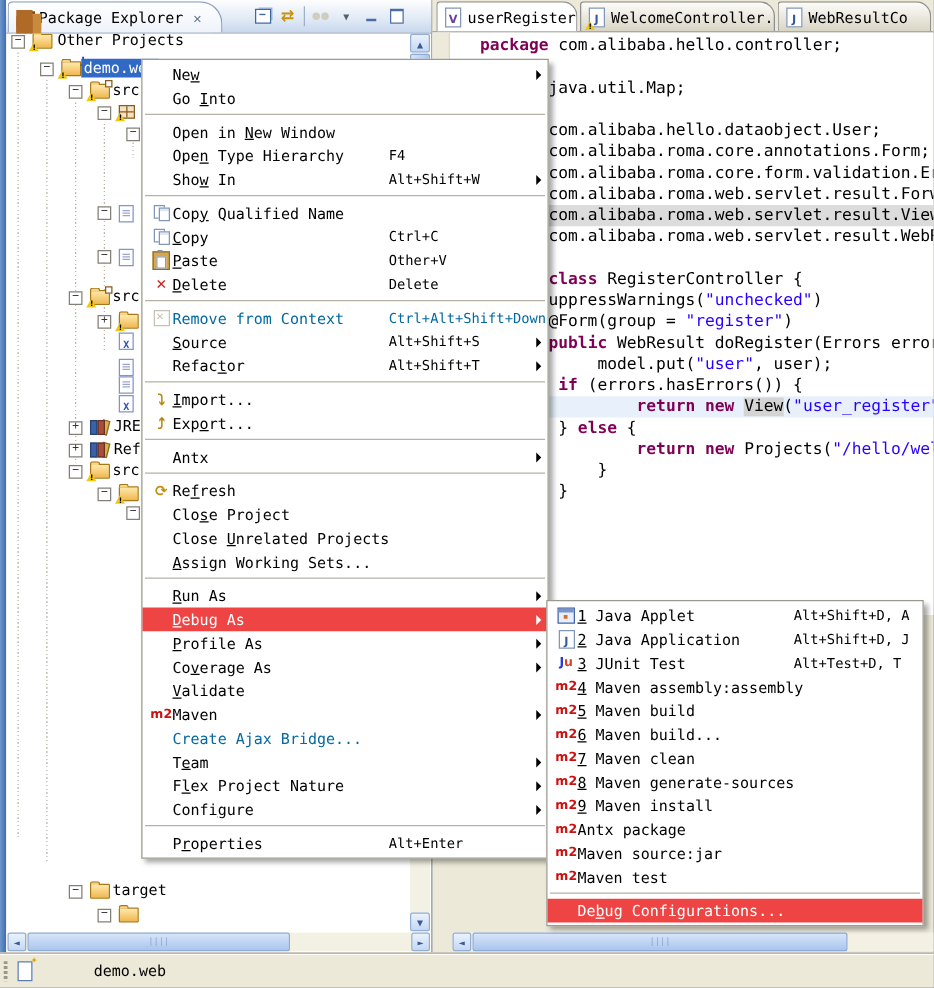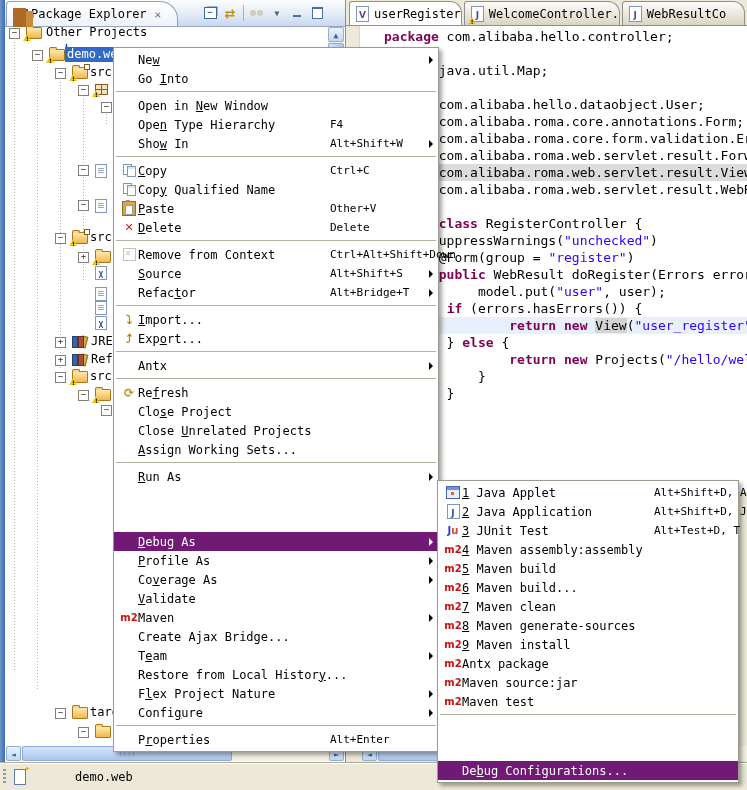--- a/index.html
+++ b/index.html
@@ -85,25 +85,25 @@
   .status-bar{left:0;top:762px;width:747px;height:28px;background:#ece9d8;border-top:1px solid #aca899;box-shadow:inset 0 1px 0 #fff;}
   .sb-handle{position:absolute;left:3px;top:6px;width:3px;height:16px;background-image:repeating-linear-gradient(180deg,#9a968a 0 2px,transparent 2px 4px);}
   .sb-obj-icon{position:absolute;left:14px;top:6px;width:10px;height:14px;background:#fff;border:1px solid #5a7bb4;}
   .sb-obj-icon::after{content:"✦";position:absolute;right:-5px;top:-7px;color:#e3a400;font-size:9px;}
   .sb-text{position:absolute;left:75px;top:7px;}
   
   .menu{background:#fff;border:1px solid #9a9a8e;box-shadow:3px 3px 4px rgba(0,0,0,.35);padding:2px 0;z-index:10;}
   .menu-item{position:relative;height:19px;display:flex;align-items:center;padding:0 4px 0 6px;cursor:default;}
   .mi-icon{width:18px;flex:none;display:flex;align-items:center;justify-content:center;position:relative;}
   .mi-label{white-space:nowrap;}
-  .mi-sc{position:absolute;left:197px;font-size:11px;white-space:nowrap;margin-left:19px;}
+  .mi-sc{position:absolute;left:197px;font-size:11px;white-space:nowrap;}
   .mi-arrow{position:absolute;right:5px;width:0;height:0;border-left:4px solid #000;border-top:4px solid transparent;border-bottom:4px solid transparent;}
-  .menu-item.sel{background:#701a75;color:#fff;margin-top:46px;}
+  .menu-item.sel{background:#ef4444;color:#fff;}
   .menu-item.sel .mi-arrow{border-left-color:#fff;}
-  .menu-item.dis{color:#000000;}
+  .menu-item.dis{color:#0369a1;}
   .menu-sep{height:1px;background:#b6b3a4;margin:3px 2px 4px 2px;}
   
   .ic{position:relative;display:inline-block;}
   .ic-m2{color:#cc1111;font:bold 10px "DejaVu Sans",sans-serif;}
   .ic-delete{color:#cc2222;font:bold 11px "DejaVu Sans",sans-serif;}
   .ic-copy{width:13px;height:13px;}
   .ic-copy::before,.ic-copy::after{content:"";position:absolute;width:7px;height:9px;background:#fff;border:1px solid #8097b8;}
   .ic-copy::before{left:0;top:0;} .ic-copy::after{left:4px;top:2px;box-shadow:inset 0 2px 0 #dfe7f2;}
   .ic-paste{width:12px;height:13px;background:#d9a74a;border:1px solid #8a6d2f;}
   .ic-paste::before{content:"";position:absolute;left:2px;top:3px;width:6px;height:8px;background:#fff;border:1px solid #999;}
@@ -325,31 +325,31 @@
         <span class="mi-icon"></span>
         <span class="mi-label">Sho<u>w</u> In</span>
         <span class="mi-sc">Alt+Shift+W</span>
         <span class="mi-arrow"></span>
       </div>
       <div class="menu-sep"></div>
       <div class="menu-item">
         <span class="mi-icon">
           <span class="ic ic-copy"></span>
         </span>
+        <span class="mi-label">Cop<u>y</u> Qualified Name</span>
+      </div>
+      <div class="menu-item">
+        <span class="mi-icon">
+          <span class="ic ic-copy"></span>
+        </span>
         <span class="mi-label"><u>C</u>opy</span>
         <span class="mi-sc">Ctrl+C</span>
       </div>
       <div class="menu-item">
         <span class="mi-icon">
-          <span class="ic ic-copy"></span>
-        </span>
-        <span class="mi-label">Cop<u>y</u> Qualified Name</span>
-      </div>
-      <div class="menu-item">
-        <span class="mi-icon">
           <span class="ic ic-paste"></span>
         </span>
         <span class="mi-label"><u>P</u>aste</span>
         <span class="mi-sc">Other+V</span>
       </div>
       <div class="menu-item">
         <span class="mi-icon">
           <span class="ic ic-delete">✕</span>
         </span>
         <span class="mi-label"><u>D</u>elete</span>
@@ -365,21 +365,21 @@
       </div>
       <div class="menu-item">
         <span class="mi-icon"></span>
         <span class="mi-label"><u>S</u>ource</span>
         <span class="mi-sc">Alt+Shift+S</span>
         <span class="mi-arrow"></span>
       </div>
       <div class="menu-item">
         <span class="mi-icon"></span>
         <span class="mi-label">Refac<u>t</u>or</span>
-        <span class="mi-sc">Alt+Bridge+T</span>
+        <span class="mi-sc">Alt+Shift+T</span>
         <span class="mi-arrow"></span>
       </div>
       <div class="menu-sep"></div>
       <div class="menu-item">
         <span class="mi-icon">
           <span class="ic ic-import">⤵</span>
         </span>
         <span class="mi-label"><u>I</u>mport...</span>
       </div>
       <div class="menu-item">
@@ -446,24 +446,20 @@
         <span class="mi-arrow"></span>
       </div>
       <div class="menu-item dis">
         <span class="mi-icon"></span>
         <span class="mi-label">Create Ajax Bridge...</span>
       </div>
       <div class="menu-item">
         <span class="mi-icon"></span>
         <span class="mi-label">T<u>e</u>am</span>
         <span class="mi-arrow"></span>
-      </div>
-      <div class="menu-item">
-        <span class="mi-icon"></span>
-        <span class="mi-label">Restore from Local Histor<u>y</u>...</span>
       </div>
       <div class="menu-item">
         <span class="mi-icon"></span>
         <span class="mi-label">F<u>l</u>ex Project Nature</span>
         <span class="mi-arrow"></span>
       </div>
       <div class="menu-item">
         <span class="mi-icon"></span>
         <span class="mi-label">Confi<u>g</u>ure</span>
         <span class="mi-arrow"></span>

